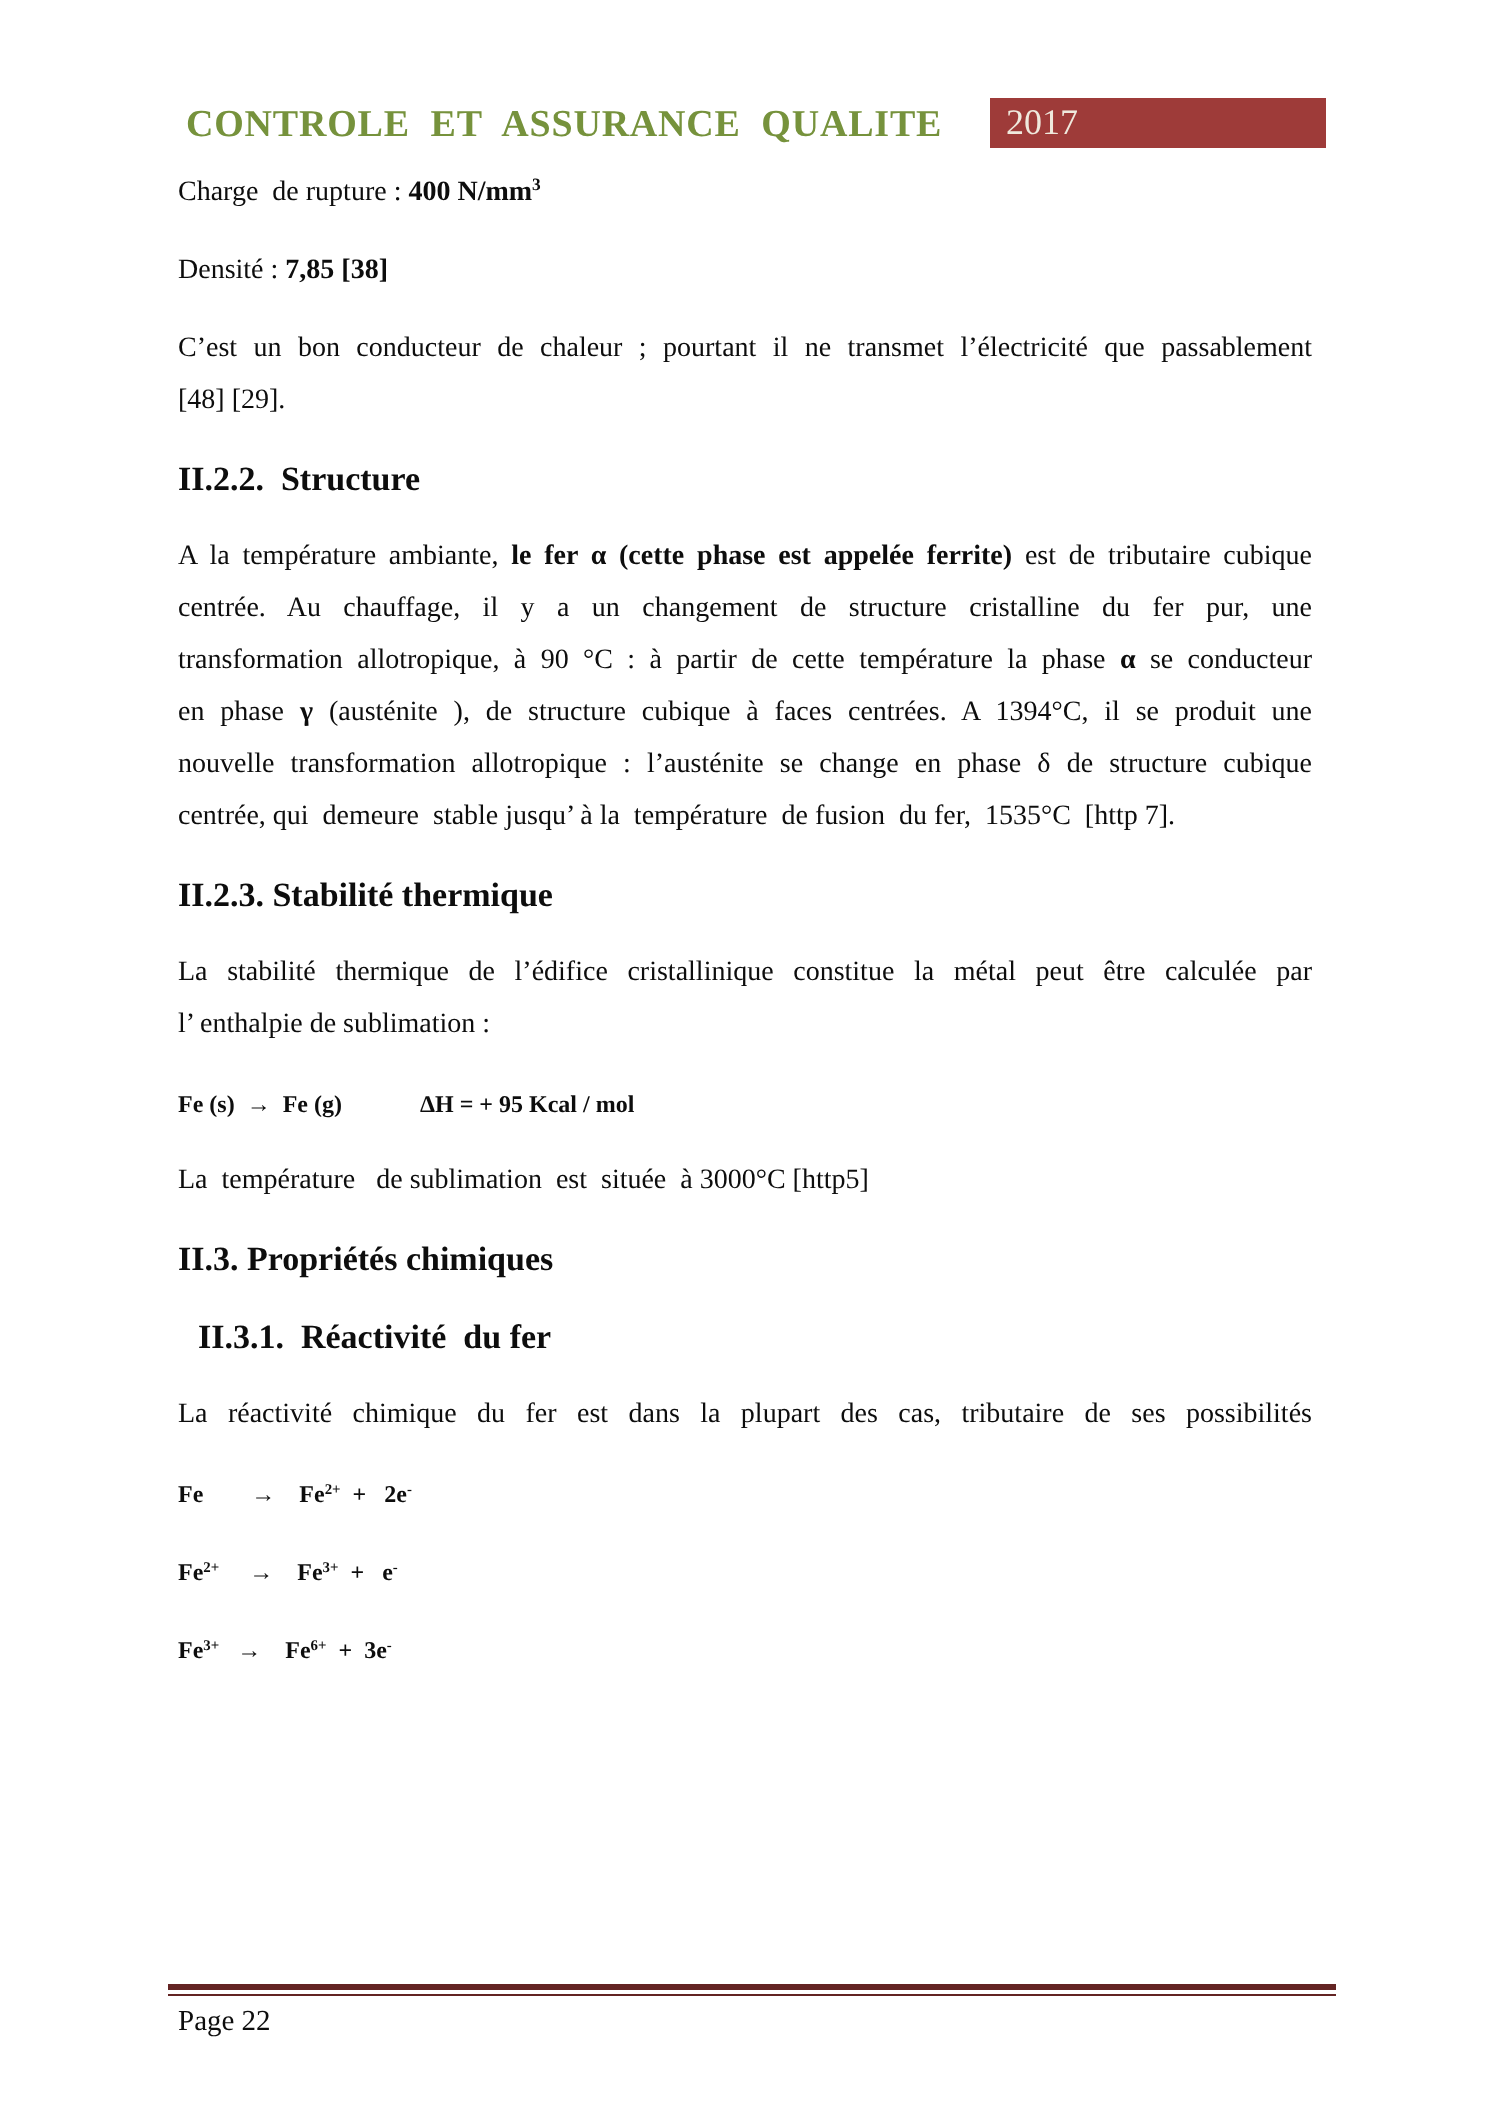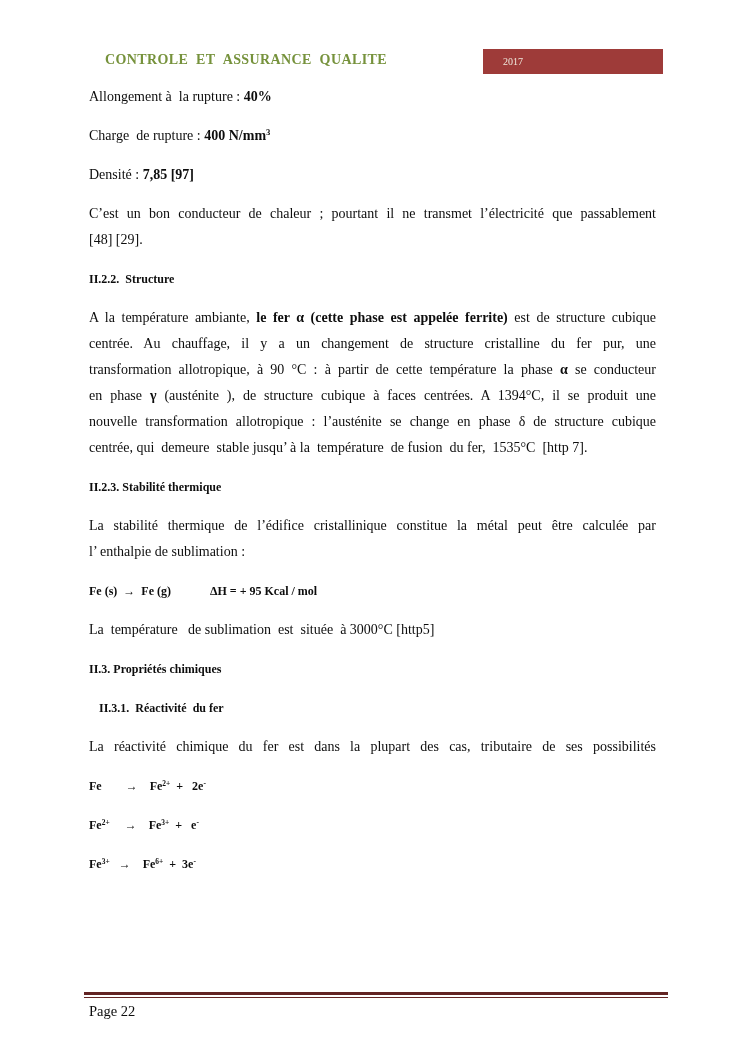--- a/index.html
+++ b/index.html
@@ -15,52 +15,52 @@
   
   .doc-header {
     position: absolute;
     top: 49px;
     left: 89px;
     right: 82px;
     height: 26px;
   }
   .doc-title {
     position: absolute;
-    left: 16px;
+    left: 4px;
     top: 3px;
-    font-size: 14px;
+    font-size: 19px;
     font-weight: bold;
     letter-spacing: 0.4px;
     color: var(--title_color, #76923C);
     white-space: nowrap;
   }
   .year-box {
     position: absolute;
     right: 0;
     top: 0;
     width: 160px;
     height: 25px;
     background: var(--box_color, #9E3B39);
     color: #EFE9DD;
-    font-size: 10px;
+    font-size: 18px;
     line-height: 25px;
-    padding-left: 20px;
+    padding-left: 8px;
   }
   
   .doc-body {
     position: absolute;
     top: 84px;
     left: 89px;
     width: 567px;
     font-size: 14px;
   }
   .block { margin-bottom: 13px; }
   .line { line-height: 26px; min-height: 26px; }
   .just { text-align: justify; text-align-last: justify; }
-  .heading .line, .heading2 .line { font-weight: bold; font-size: 12px; font-family: Liberation Serif, serif; }
+  .heading .line, .heading2 .line { font-weight: bold; font-size: 17px; font-family: Liberation Serif, serif; }
   .heading2 { padding-left: 10px; }
   .equation .line {
     font-weight: bold;
     white-space: pre-wrap;
     font-size: 12px;
   }
   .b { font-weight: bold; }
   .sup {
     font-size: 0.62em;
     position: relative;
@@ -95,37 +95,34 @@
 
   <div class="doc-header">
     <div class="doc-title">CONTROLE&nbsp; ET&nbsp; ASSURANCE&nbsp; QUALITE</div>
     <div class="year-box">
       <span>2017</span>
     </div>
   </div>
 
   <div class="doc-body">
       <div class="block para">
-        <div class="line"><span class="">Allongement à&nbsp; la rupture : </span><span class="b ">40%</span></div>
-      </div>
-      <div class="block para">
         <div class="line"><span class="">Charge&nbsp; de rupture : </span><span class="b ">400 N/mm</span><span class="b sup">3</span></div>
       </div>
       <div class="block para">
-        <div class="line"><span class="">Densité : </span><span class="b ">7,85 [97]</span></div>
+        <div class="line"><span class="">Densité : </span><span class="b ">7,85 [38]</span></div>
       </div>
       <div class="block para">
         <div class="line just"><span class="">C’est un bon conducteur de chaleur ; pourtant il ne transmet l’électricité que passablement</span></div>
         <div class="line"><span class="">[48] [29].</span></div>
       </div>
       <div class="block heading">
         <div class="line"><span class="">II.2.2.&nbsp; Structure</span></div>
       </div>
       <div class="block para">
-        <div class="line just"><span class="">A la température ambiante, </span><span class="b ">le fer α (cette phase est appelée ferrite)</span><span class=""> est de structure cubique</span></div>
+        <div class="line just"><span class="">A la température ambiante, </span><span class="b ">le fer α (cette phase est appelée ferrite)</span><span class=""> est de tributaire cubique</span></div>
         <div class="line just"><span class="">centrée. Au chauffage, il y a un changement de structure cristalline du fer pur, une</span></div>
         <div class="line just"><span class="">transformation allotropique, à 90 °C : à partir de cette température la phase </span><span class="b ">α</span><span class=""> se conducteur</span></div>
         <div class="line just"><span class="">en phase </span><span class="b ">γ</span><span class=""> (austénite ), de structure cubique à faces centrées. A 1394°C, il se produit une</span></div>
         <div class="line just"><span class="">nouvelle transformation allotropique : l’austénite se change en phase δ de structure cubique</span></div>
         <div class="line"><span class="">centrée, qui&nbsp; demeure&nbsp; stable jusqu’ à la&nbsp; température&nbsp; de fusion&nbsp; du fer,&nbsp; 1535°C&nbsp; [http 7].</span></div>
       </div>
       <div class="block heading">
         <div class="line"><span class="">II.2.3. Stabilité thermique</span></div>
       </div>
       <div class="block para">

